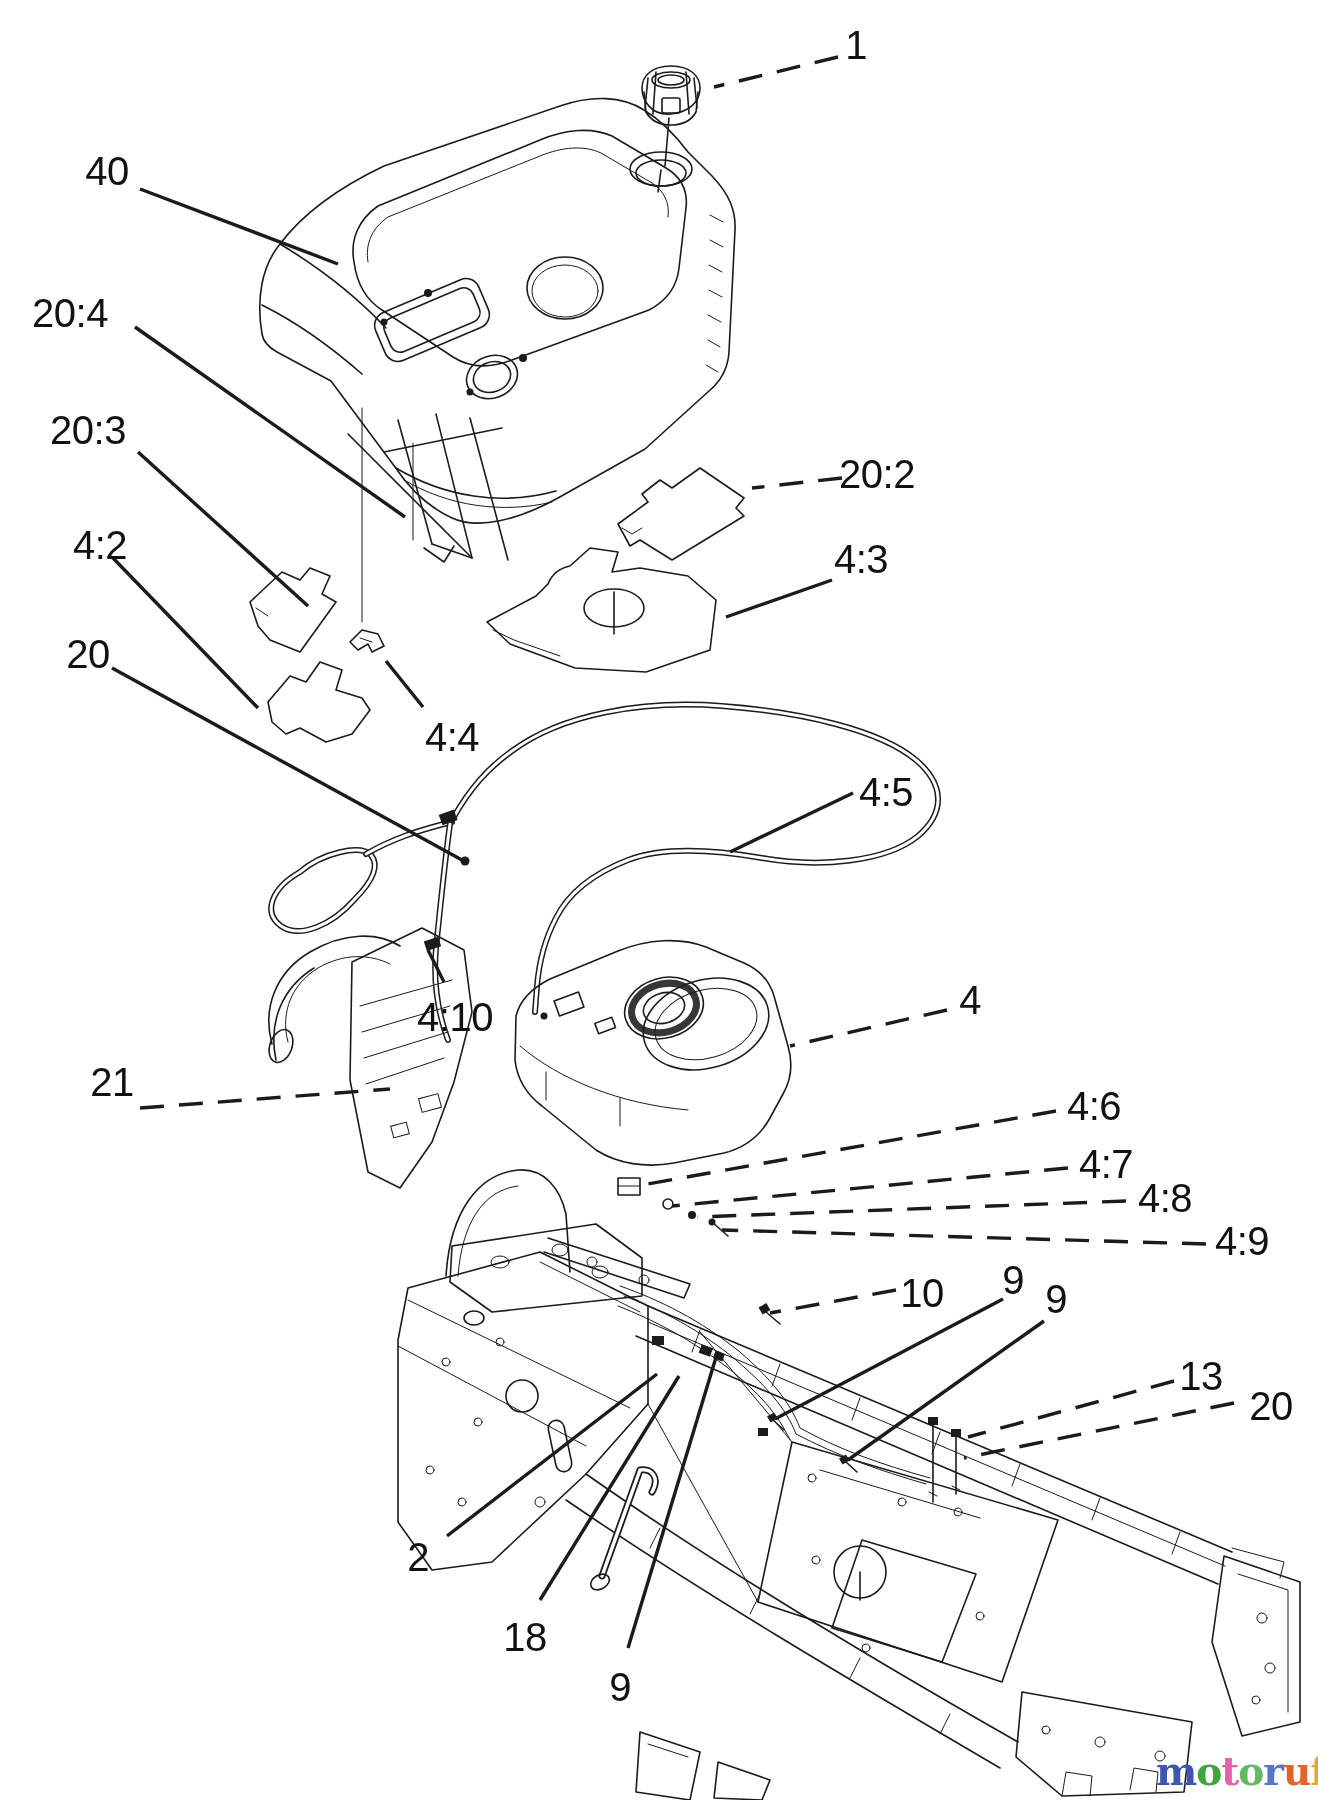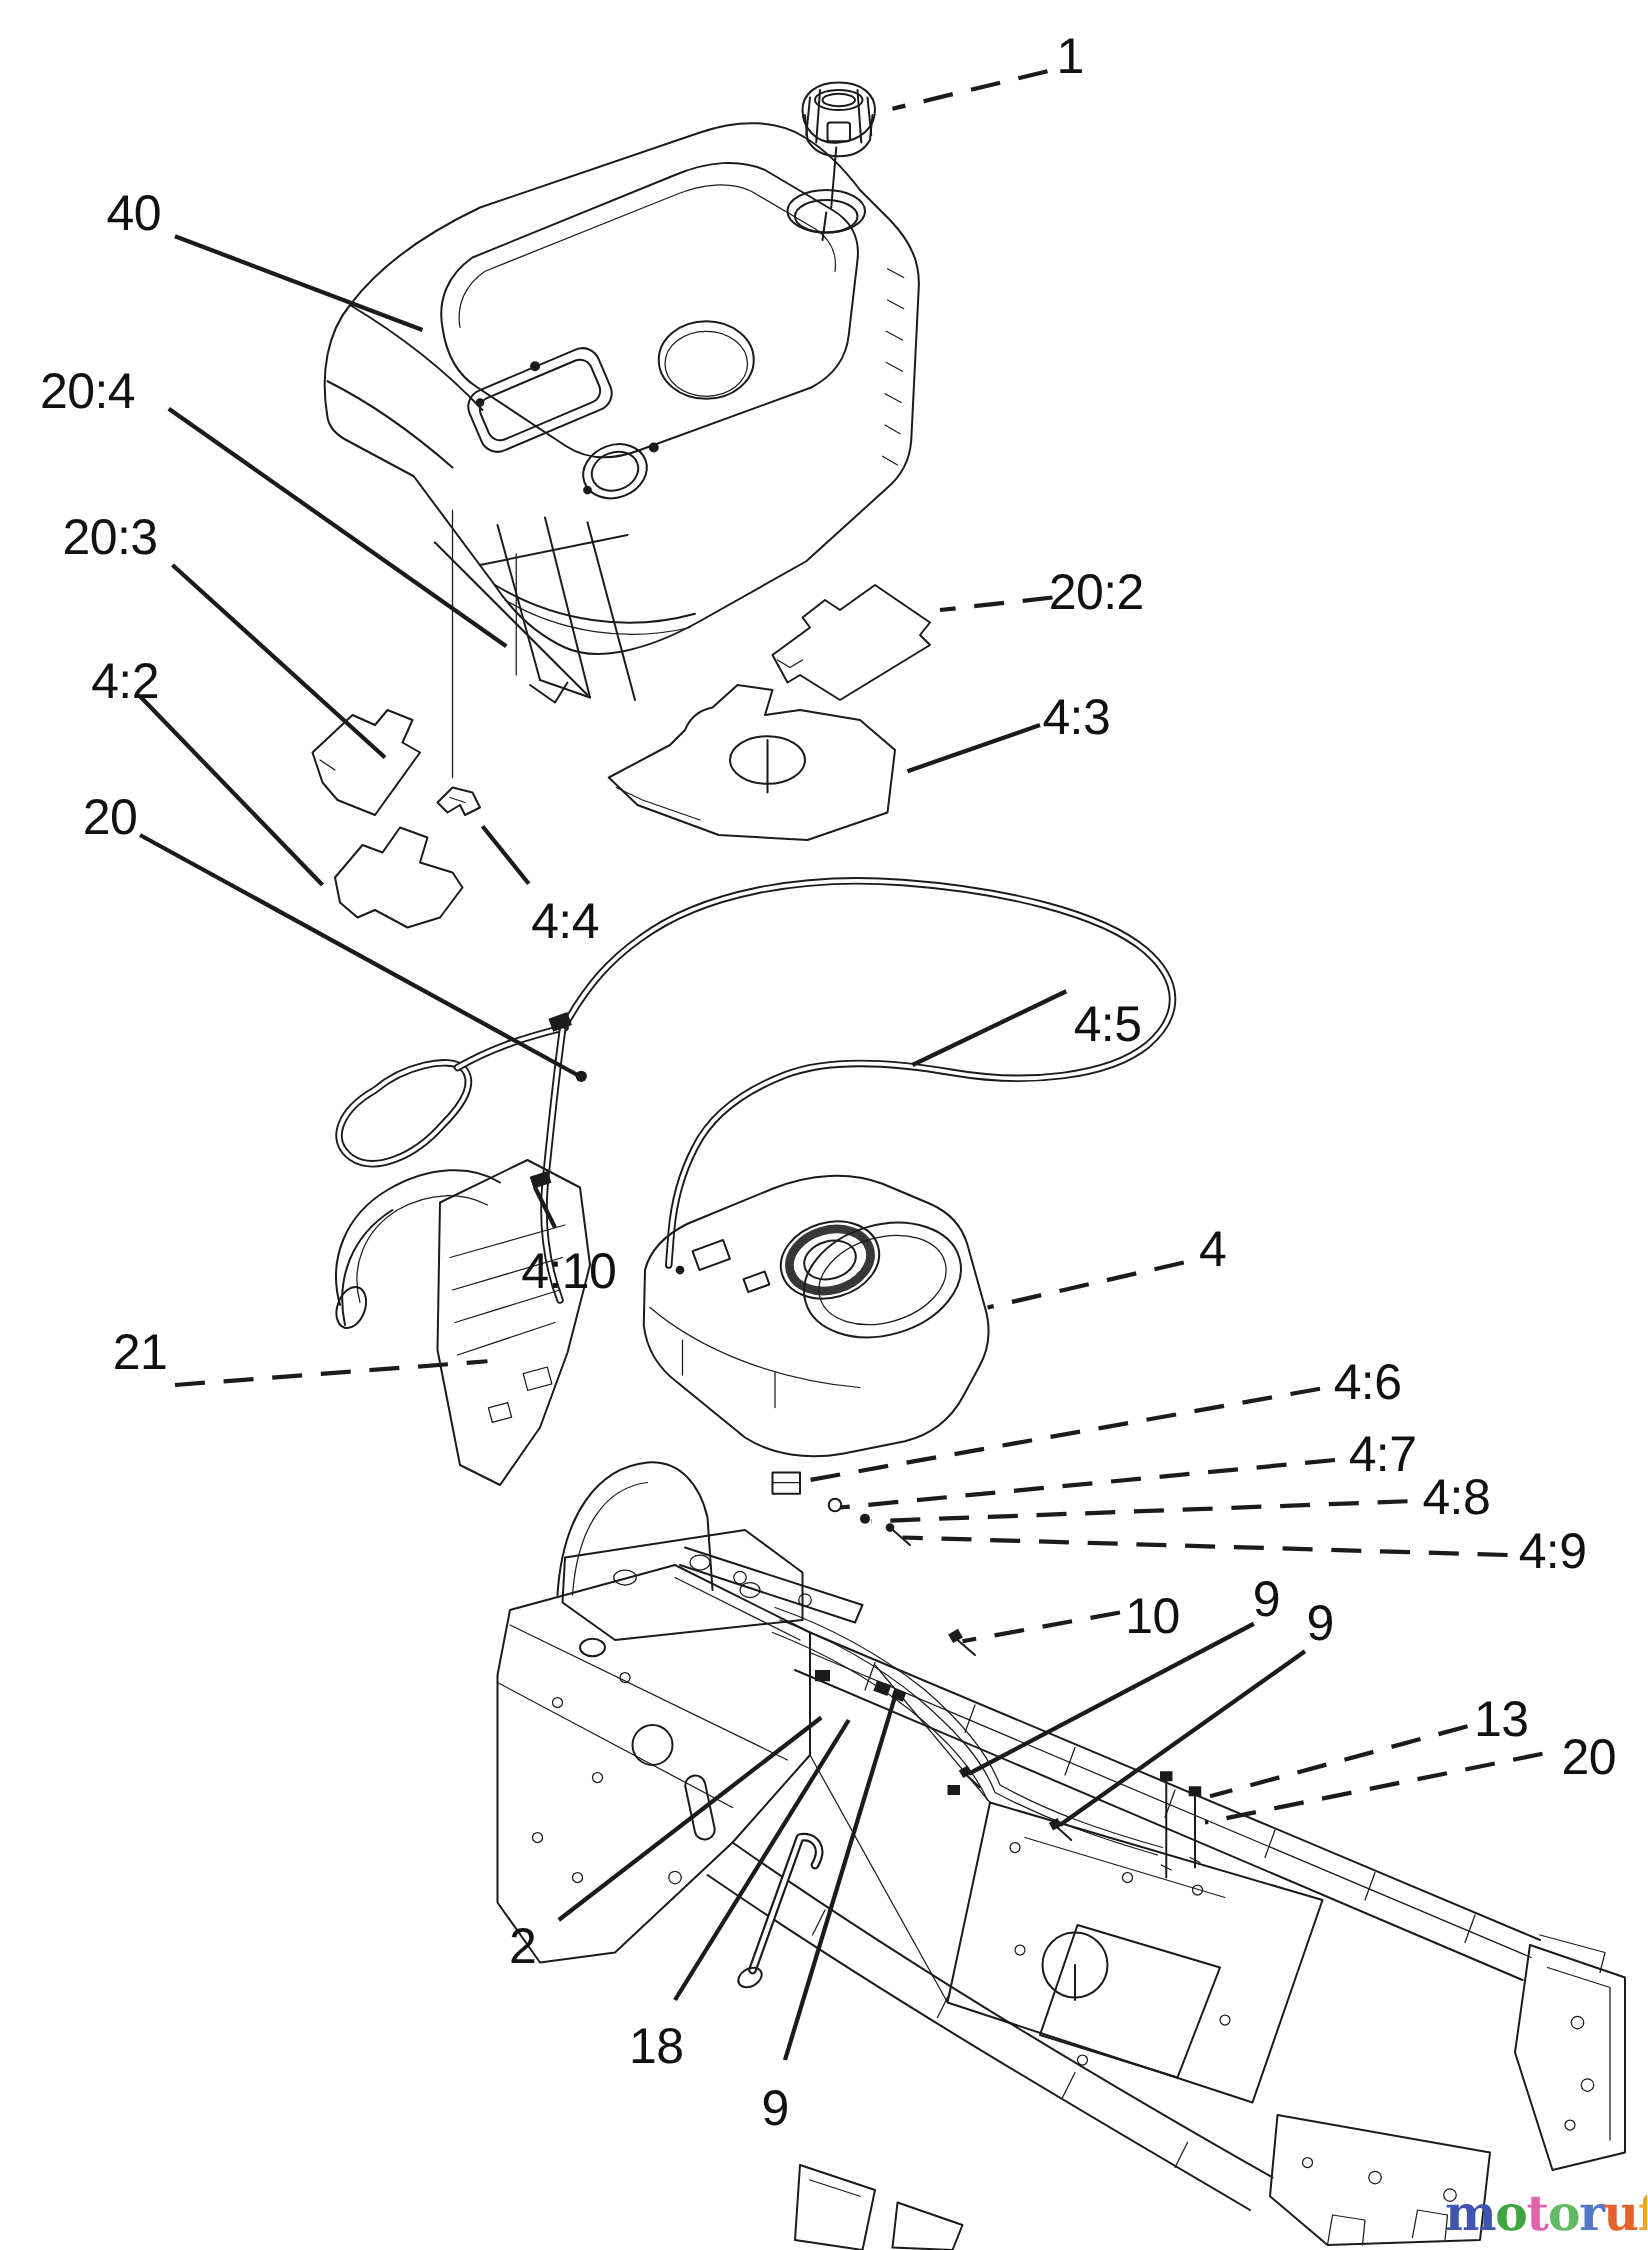--- a/index.html
+++ b/index.html
@@ -312,23 +312,23 @@
   </g>
 </svg>
 
 <div class="callout" style="left:856px;top:45px">1</div>
 <div class="callout" style="left:107px;top:171px">40</div>
 <div class="callout" style="left:70px;top:313px">20:4</div>
 <div class="callout" style="left:88px;top:430px">20:3</div>
 <div class="callout" style="left:100px;top:545px">4:2</div>
 <div class="callout" style="left:88px;top:654px">20</div>
 <div class="callout" style="left:877px;top:474px">20:2</div>
-<div class="callout" style="left:861px;top:574px">4:3</div>
+<div class="callout" style="left:861px;top:559px">4:3</div>
 <div class="callout" style="left:452px;top:737px">4:4</div>
-<div class="callout" style="left:886px;top:820px">4:5</div>
+<div class="callout" style="left:886px;top:792px">4:5</div>
 <div class="callout" style="left:970px;top:1000px">4</div>
 <div class="callout" style="left:455px;top:1017px">4:10</div>
 <div class="callout" style="left:112px;top:1082px">21</div>
 <div class="callout" style="left:1094px;top:1106px">4:6</div>
 <div class="callout" style="left:1106px;top:1164px">4:7</div>
 <div class="callout" style="left:1165px;top:1198px">4:8</div>
 <div class="callout" style="left:1242px;top:1241px">4:9</div>
 <div class="callout" style="left:922px;top:1293px">10</div>
 <div class="callout" style="left:1013px;top:1280px">9</div>
 <div class="callout" style="left:1056px;top:1299px">9</div>

